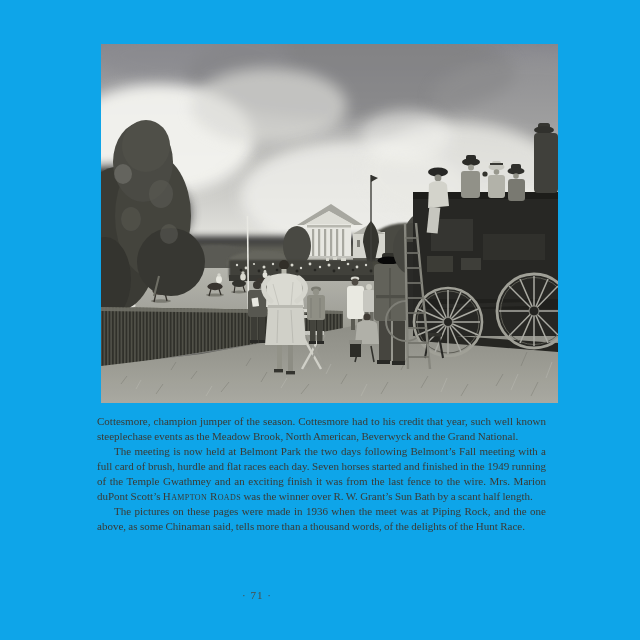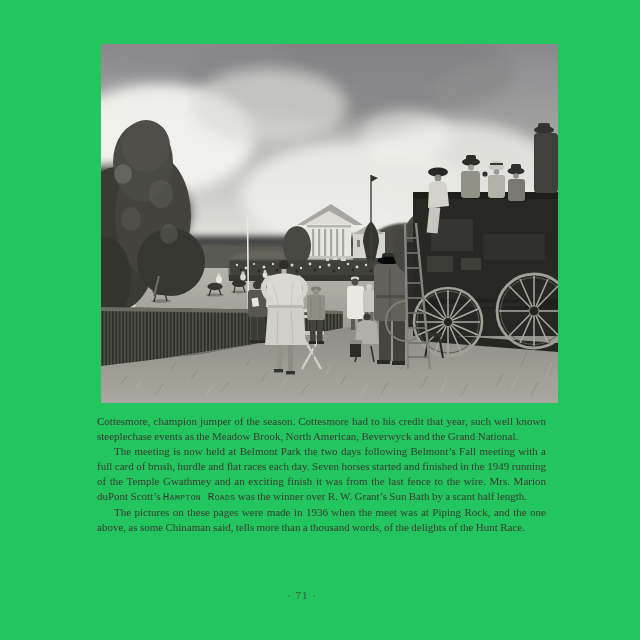--- a/index.html
+++ b/index.html
@@ -2,39 +2,39 @@
 <html><head>
 <meta charset="utf-8">
 <style>
   html,body{margin:0;padding:0;}
   body{
     width:640px;height:640px;
     background:#f7f5ef;
     font-family:"Liberation Serif","DejaVu Serif",serif;
     position:relative;overflow:hidden;
   }
-  .page{position:absolute;inset:0;background:#22c55e;}
+  .page{position:absolute;inset:0;background:#0ea5e9;}
   .photo{
     position:absolute;left:101px;top:44px;width:457px;height:359px;
     margin:0;background:#cfcfca;overflow:hidden;
   }
   .photo svg{display:block;width:457px;height:359px;}
   .text-block{
     position:absolute;left:97px;top:414px;width:449px;
     color:#3b3a35;
     font-size:11px;line-height:15px;
     text-align:justify;
     word-spacing:-0.4px;
   }
   .text-block p{margin:0;padding:0;}
   .text-block p.indent{text-indent:17px;}
-  .smallcaps{font-variant:small-caps;letter-spacing:.4px;font-family:Liberation Mono, monospace;}
+  .smallcaps{font-variant:small-caps;letter-spacing:.4px;}
   .page-number{
     position:absolute;left:242px;top:589px;width:120px;
-    text-align:center;
+    text-align:left;
     font-size:11px;color:#4d4c45;letter-spacing:1px;
   }
 </style>
 </head>
 <body>
 
 <div class="page">
 
   <figure class="photo">
     <svg viewBox="0 0 457 359" xmlns="http://www.w3.org/2000/svg">

